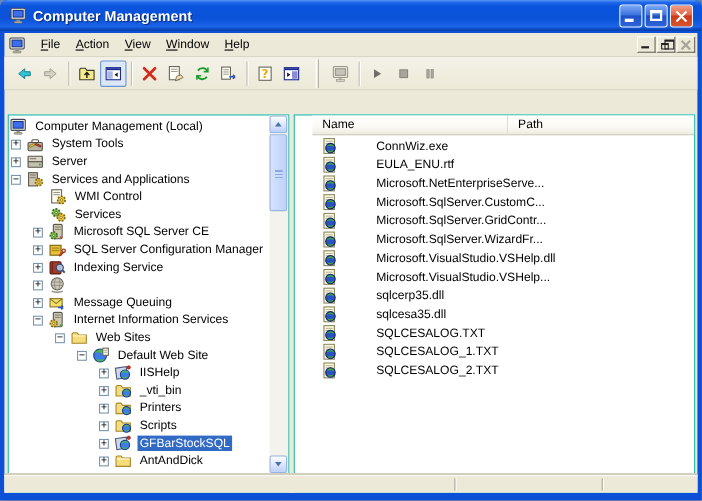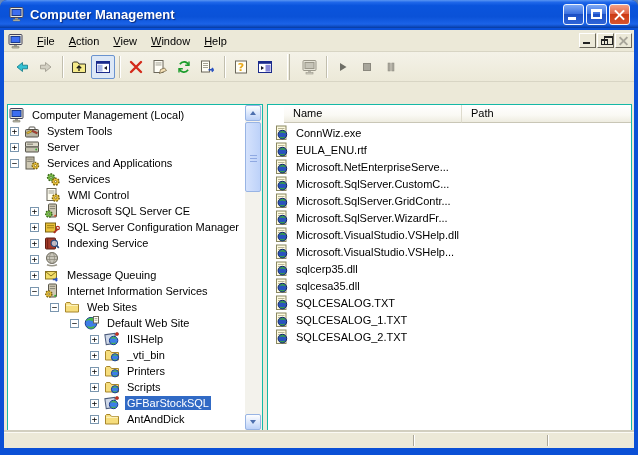--- a/index.html
+++ b/index.html
@@ -55,21 +55,21 @@
   .exp-sp{width:15px;flex:none;}
   .ticon{width:16px;height:16px;margin-right:5px;flex:none;}
   .tlabel{padding:1px 2px;color:#000;}
   .trow.sel .tlabel{background:#316ac5;color:#fff;}
   
   .list-header{position:absolute;left:16px;top:0;right:0;height:18px;display:flex;font-size:11px;}
   .hcell{background:linear-gradient(180deg,#ffffff,#faf9f4 60%,#eeece0);border-bottom:1px solid #c9c6b6;padding:2px 0 0 9px;color:#000;}
   .hcell.c-name{width:178px;border-right:1px solid #dedbcd;}
   .hcell.c-path{flex:1;}
   .list-body{position:absolute;left:0;top:19px;right:0;bottom:17px;overflow:hidden;}
-  .lrow{height:17px;display:flex;align-items:center;padding-left:6px;font-size:11px;white-space:nowrap;}
+  .lrow{height:17px;display:flex;align-items:center;padding-left:24px;font-size:11px;white-space:nowrap;gap:28px;}
   .licon{width:16px;height:16px;margin-right:4px;flex:none;}
   .llabel{color:#000;padding:1px 2px;}
   
   .vscroll{position:absolute;top:0;right:0;width:17px;bottom:17px;background:#f3f2ec;}
   .hscroll{position:absolute;left:0;bottom:0;height:17px;background:#f3f2ec;}
   .tree-hscroll{right:17px;}
   .list-hscroll{right:0;}
   .sb-btn{position:absolute;width:16px;height:16px;background:linear-gradient(180deg,#fdfeff,#d7e4fb 60%,#bcd1f8);border:1px solid #98b4e4;border-radius:2px;display:flex;align-items:center;justify-content:center;padding:0;}
   .hscroll .sb-btn{top:0;}
   .sb-up{top:0;left:0;} .sb-down{bottom:0;left:0;}
@@ -314,37 +314,37 @@
                 <rect x="3.2" y="3.5" width="5.6" height="1.2" fill="#8a877a"></rect>
                 <rect x="3.2" y="5.8" width="5.6" height="1.2" fill="#8a877a"></rect>
                 <circle cx="11.4" cy="10.6" r="3.2" fill="#e8c03a" stroke="#7a6210" stroke-width="1.4" stroke-dasharray="1.6 1.2"></circle>
                 <circle cx="11.4" cy="10.6" r="1.1" fill="#fff8e0" stroke="#7a6210" stroke-width="0.7"></circle>
               </svg></span>
           <span class="tlabel">Services and Applications</span>
         </div>
         <div class="trow lvl2">
           <span class="exp-sp"></span>
           <span class="ticon"><svg width="16" height="16" viewBox="0 0 16 16">
-                <circle cx="6" cy="6.3" r="3.4" fill="#7cc24a" stroke="#39641a" stroke-width="1.5" stroke-dasharray="1.7 1.3"></circle>
-                <circle cx="6" cy="6.3" r="1.1" fill="#eef7e4" stroke="#39641a" stroke-width="0.7"></circle>
-                <circle cx="10.6" cy="10.6" r="3.4" fill="#e8c03a" stroke="#7a6210" stroke-width="1.5" stroke-dasharray="1.7 1.3"></circle>
-                <circle cx="10.6" cy="10.6" r="1.1" fill="#fff8e0" stroke="#7a6210" stroke-width="0.7"></circle>
-              </svg></span>
-          <span class="tlabel">Services</span>
-        </div>
-        <div class="trow lvl2">
-          <span class="exp-sp"></span>
-          <span class="ticon"><svg width="16" height="16" viewBox="0 0 16 16">
                 <rect x="2" y="1.5" width="9" height="12" fill="#fffef2" stroke="#6a675a"></rect>
                 <rect x="3.5" y="3.5" width="6" height="1" fill="#9a978a"></rect>
                 <rect x="3.5" y="5.5" width="6" height="1" fill="#9a978a"></rect>
                 <circle cx="10.8" cy="10.8" r="3.4" fill="#e8c03a" stroke="#7a6210" stroke-width="1.5" stroke-dasharray="1.7 1.3"></circle>
                 <circle cx="10.8" cy="10.8" r="1.1" fill="#fff8e0" stroke="#7a6210" stroke-width="0.7"></circle>
               </svg></span>
           <span class="tlabel">WMI Control</span>
+        </div>
+        <div class="trow lvl2">
+          <span class="exp-sp"></span>
+          <span class="ticon"><svg width="16" height="16" viewBox="0 0 16 16">
+                <circle cx="6" cy="6.3" r="3.4" fill="#7cc24a" stroke="#39641a" stroke-width="1.5" stroke-dasharray="1.7 1.3"></circle>
+                <circle cx="6" cy="6.3" r="1.1" fill="#eef7e4" stroke="#39641a" stroke-width="0.7"></circle>
+                <circle cx="10.6" cy="10.6" r="3.4" fill="#e8c03a" stroke="#7a6210" stroke-width="1.5" stroke-dasharray="1.7 1.3"></circle>
+                <circle cx="10.6" cy="10.6" r="1.1" fill="#fff8e0" stroke="#7a6210" stroke-width="0.7"></circle>
+              </svg></span>
+          <span class="tlabel">Services</span>
         </div>
         <div class="trow lvl2">
           <span class="exp">+</span>
           <span class="ticon"><svg width="16" height="16" viewBox="0 0 16 16">
                 <rect x="4.5" y="1" width="8" height="13" rx="1" fill="#cfc9b4" stroke="#5a574a"></rect>
                 <rect x="5.8" y="2.8" width="5.4" height="1.1" fill="#8a877a"></rect>
                 <rect x="5.8" y="5" width="5.4" height="1.1" fill="#8a877a"></rect>
                 <circle cx="4.8" cy="11" r="3.1" fill="#7cc24a" stroke="#39641a" stroke-width="1.4" stroke-dasharray="1.6 1.2"></circle>
                 <circle cx="4.8" cy="11" r="1" fill="#eef7e4" stroke="#39641a" stroke-width="0.7"></circle>
                 <circle cx="11.2" cy="12.8" r="1" fill="#d04a2a"></circle>

